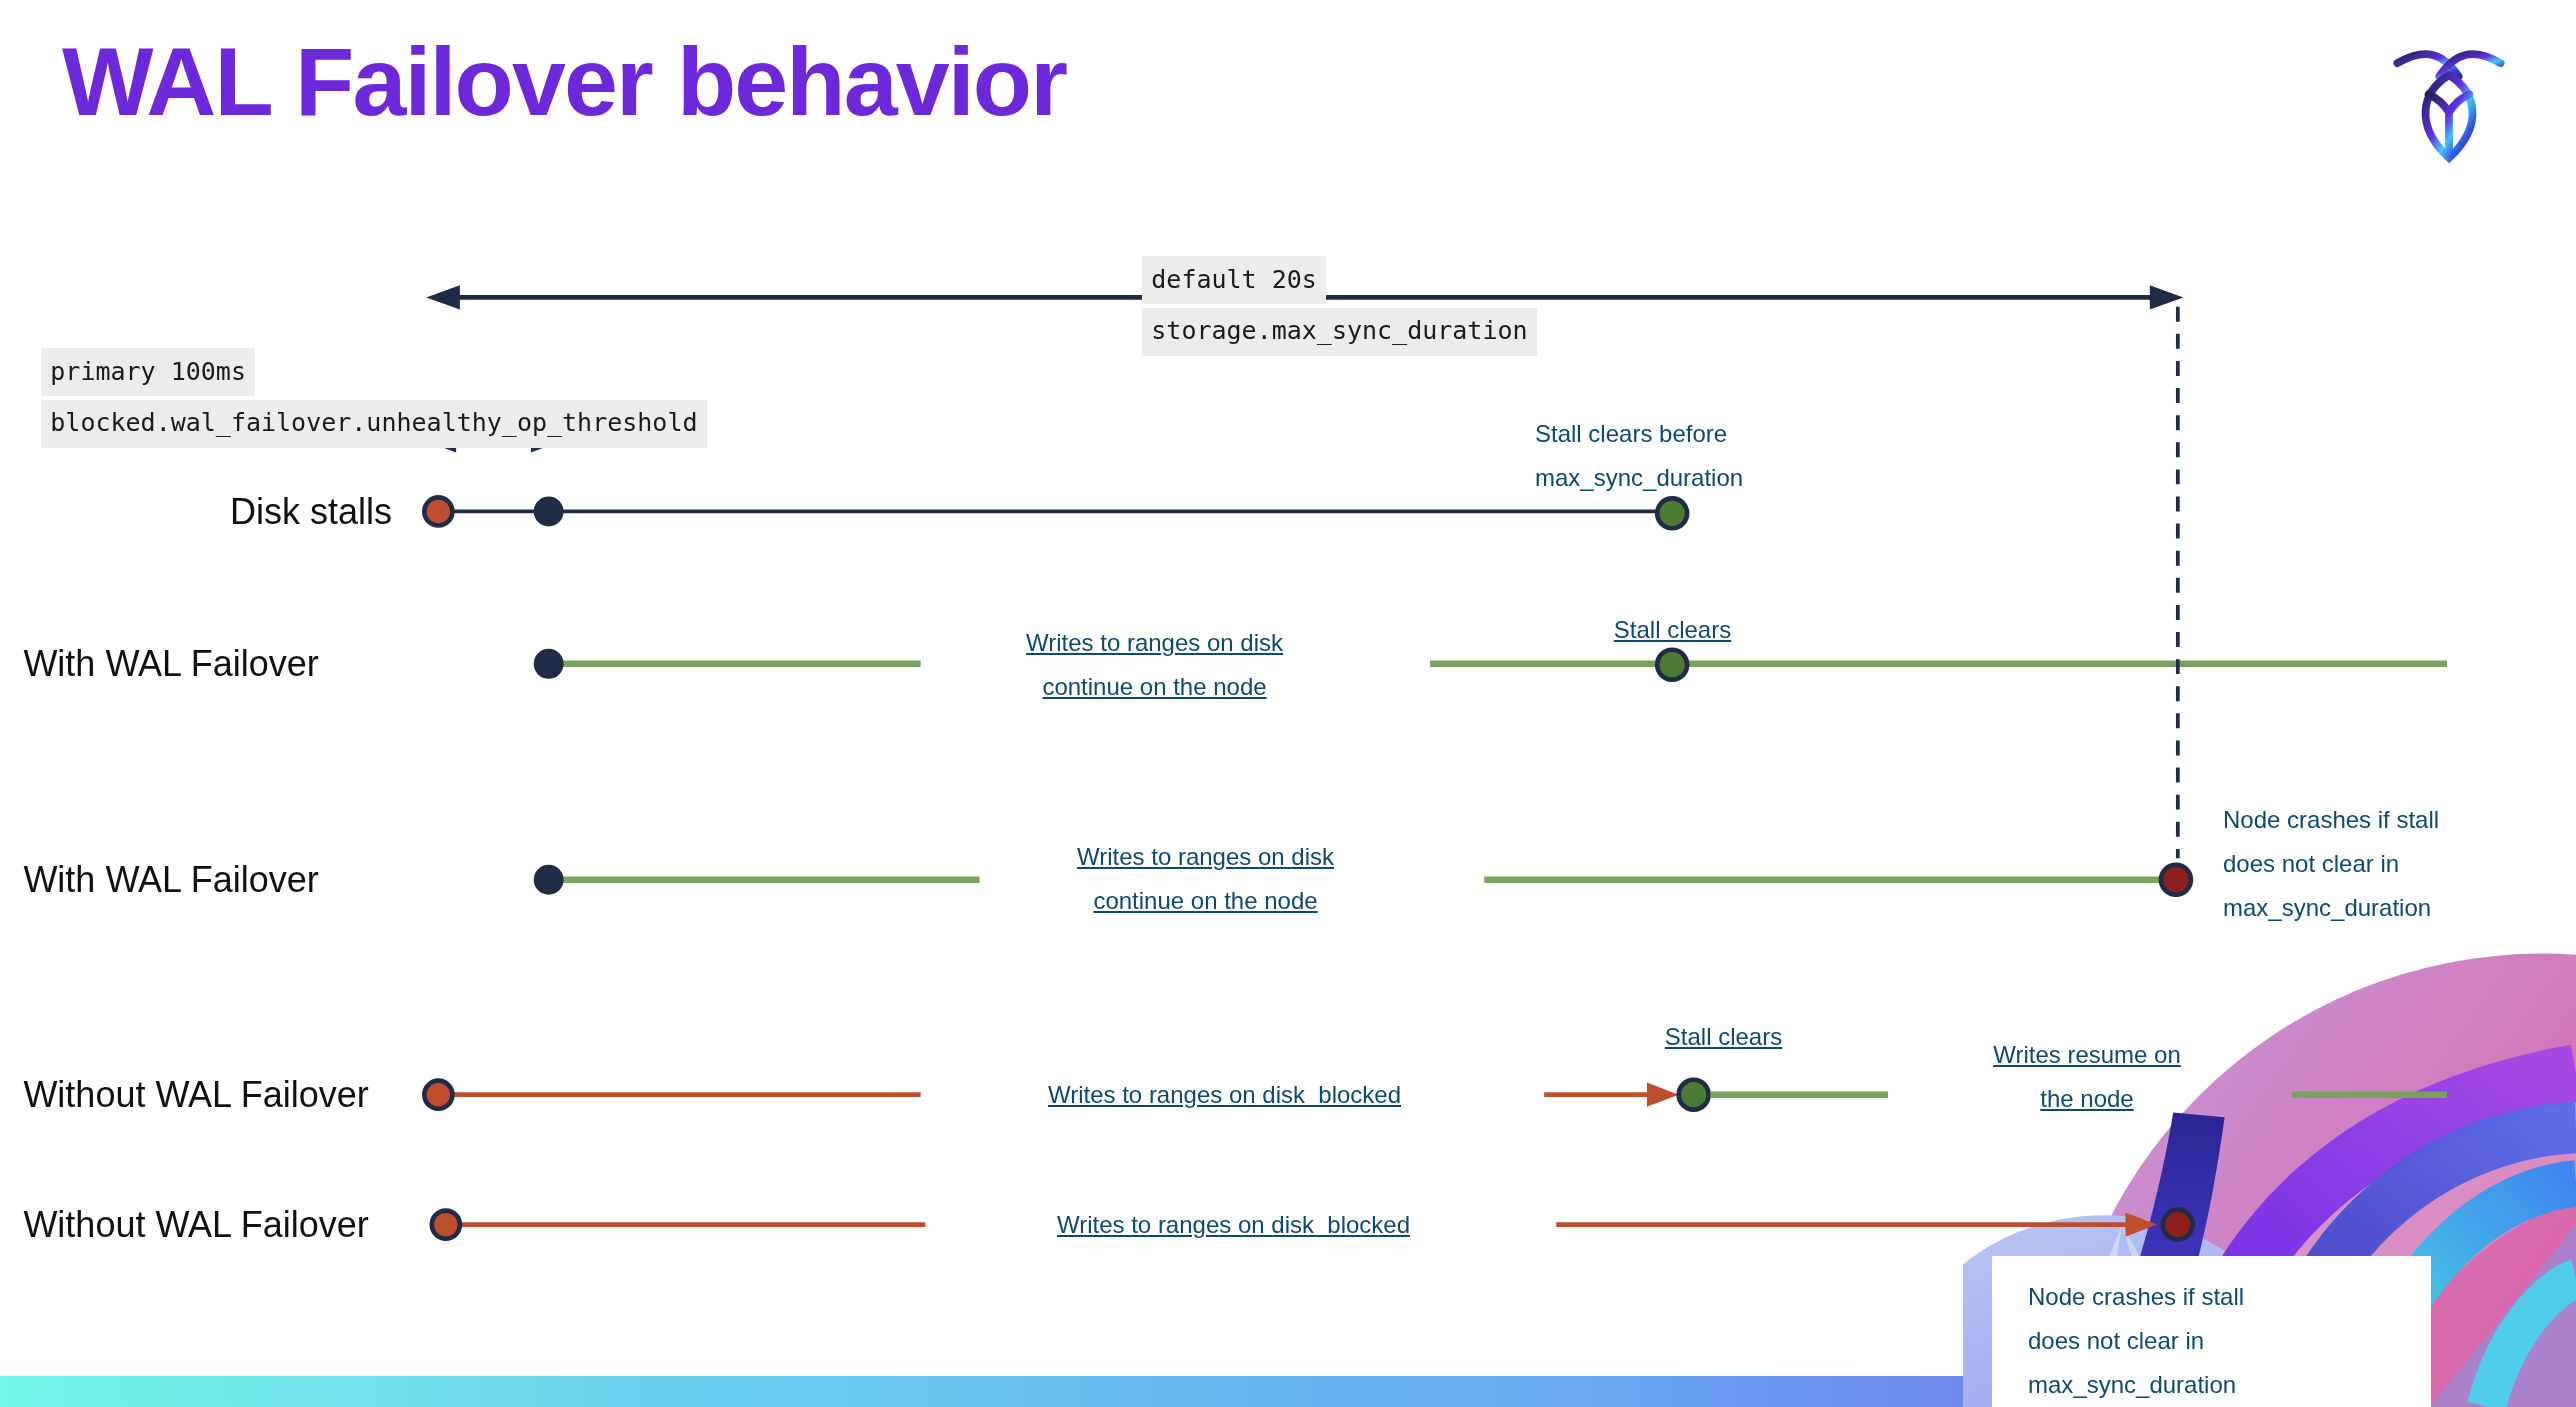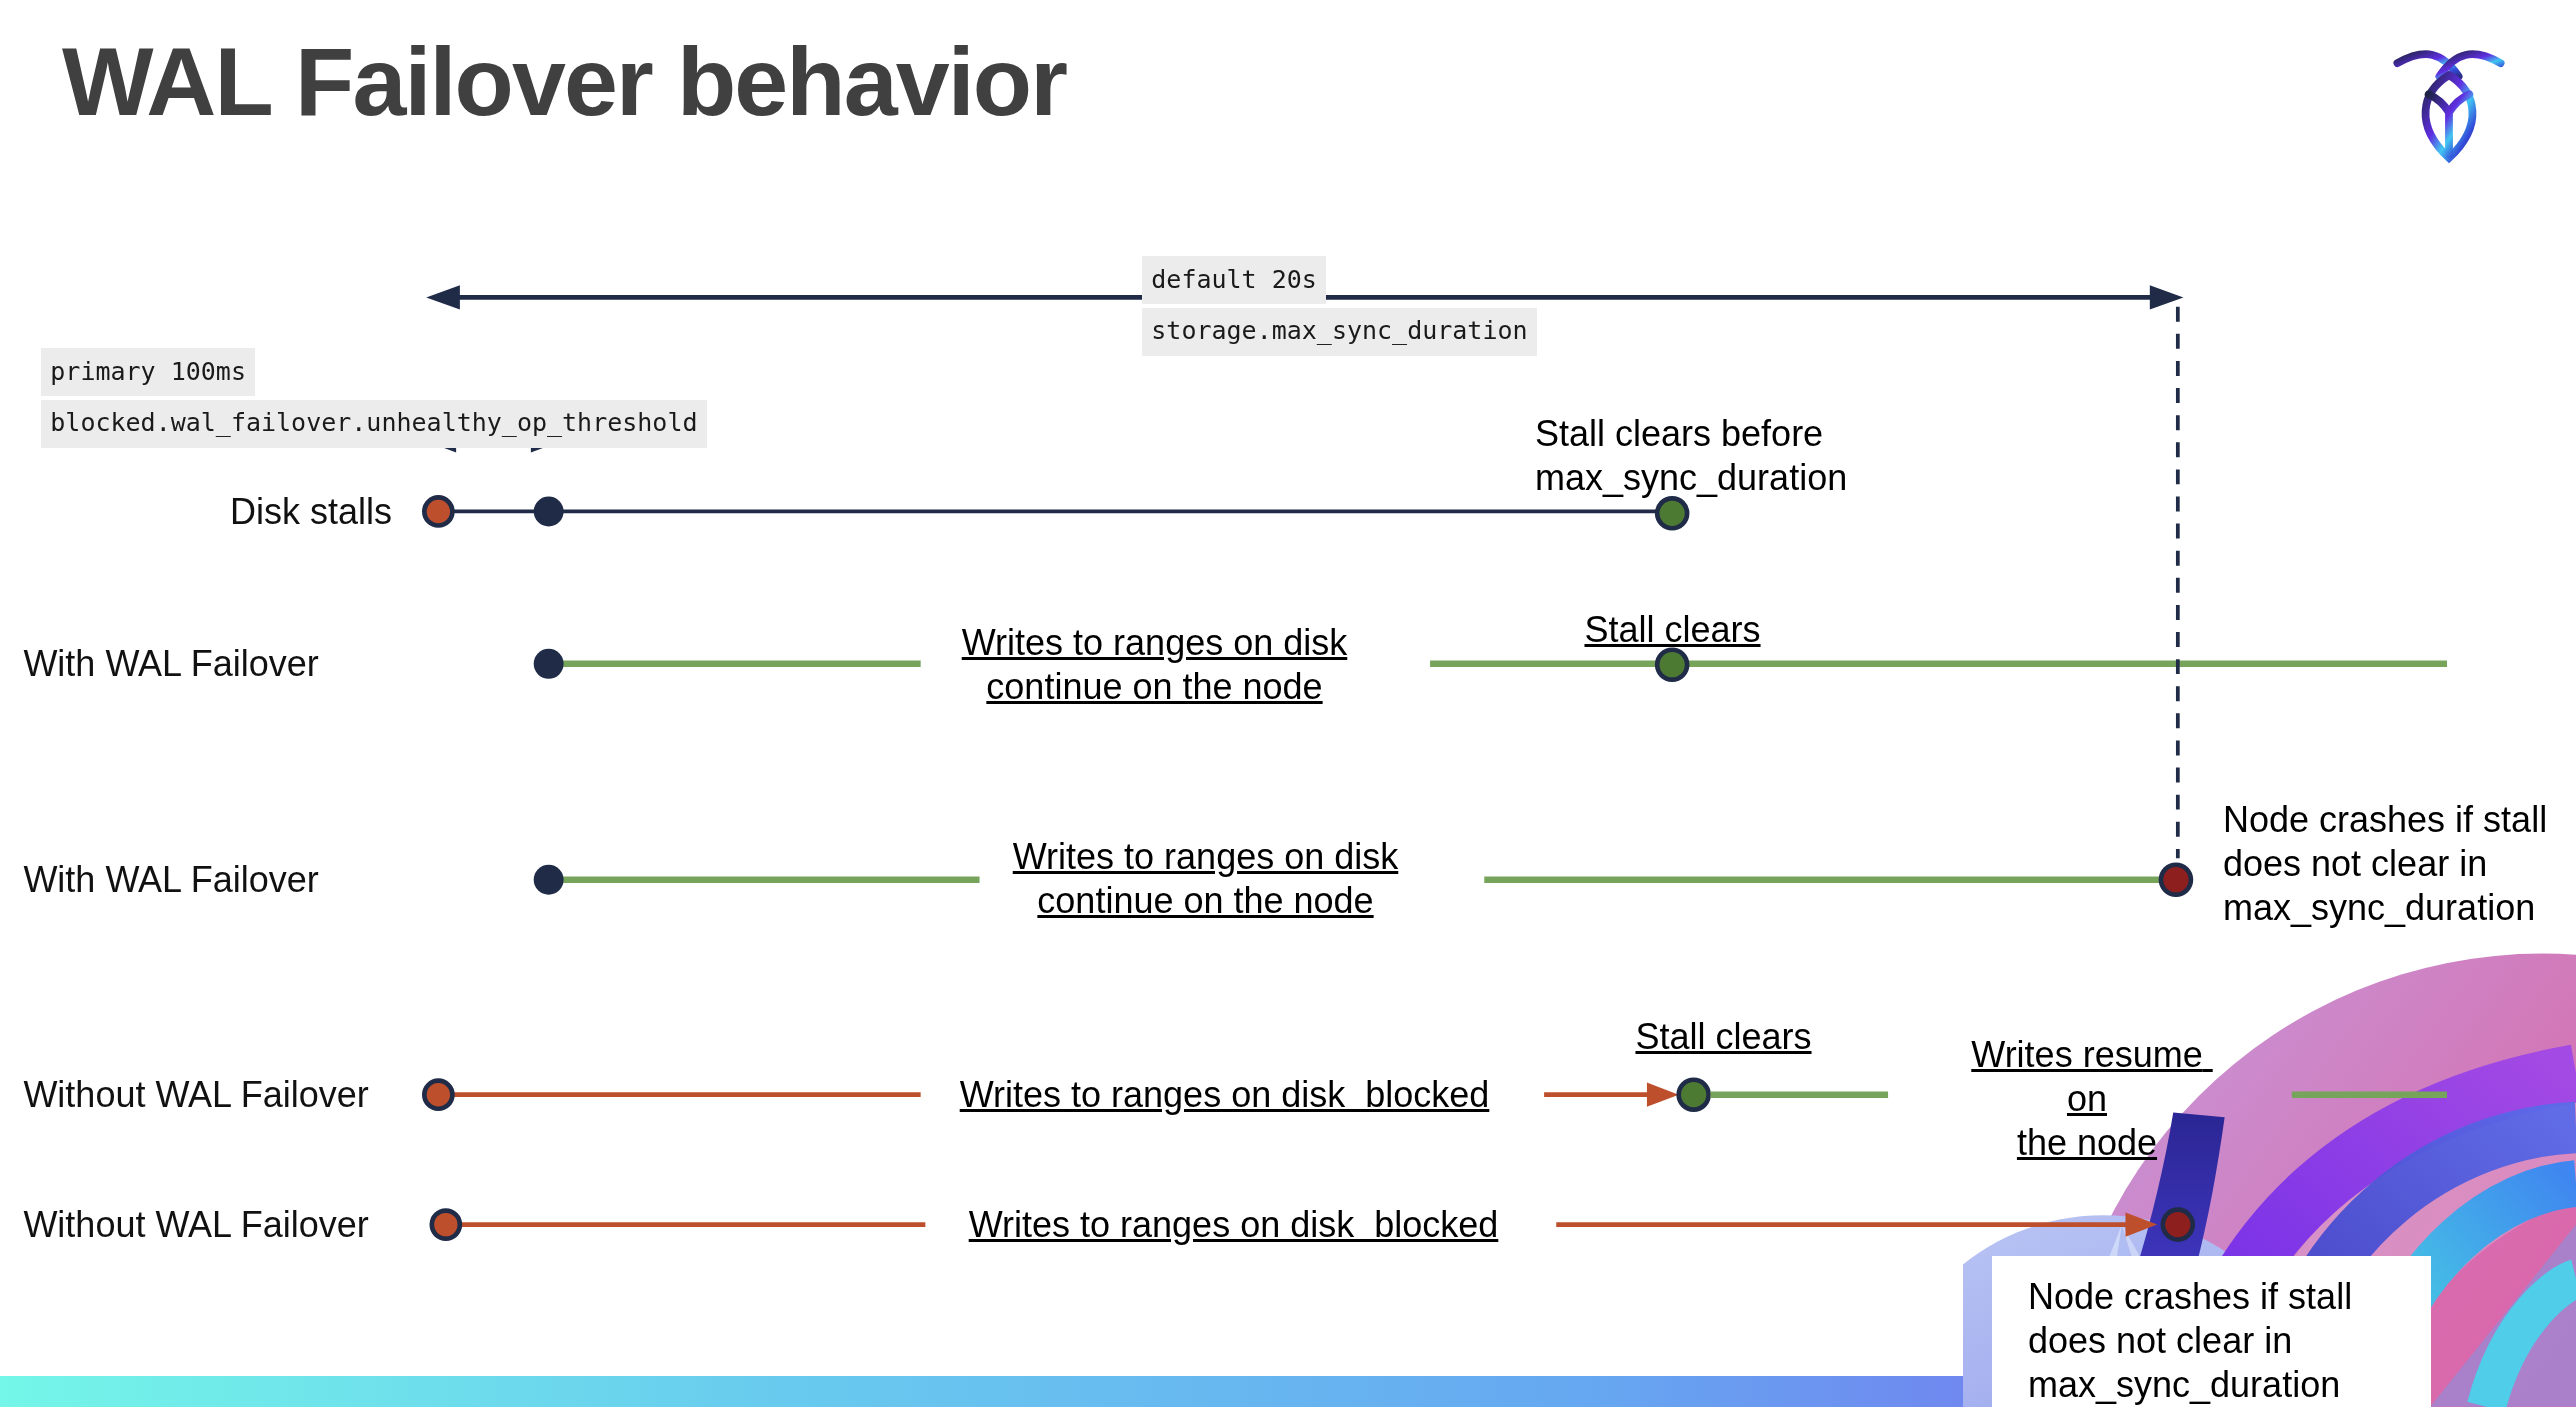--- a/index.html
+++ b/index.html
@@ -1,21 +1,21 @@
 <!DOCTYPE html>
 <html style="font-size:15px"><head>
 <meta charset="utf-8">
 <style>
   html,body{margin:0;padding:0;background:#fff;}
   .slide{position:relative;width:2576px;height:1408px;overflow:hidden;background:#ffffff;
          font-family:"Liberation Sans","DejaVu Sans",sans-serif;color:#111;}
   .title{position:absolute;left:62px;top:26px;font-size:97px;font-weight:800;
-         letter-spacing:-1.9px;color:#404040;white-space:nowrap;text-align:right;}
+         letter-spacing:-1.9px;color:#6d28d9;white-space:nowrap;text-align:right;}
   .rowlabel{position:absolute;font-size:36px;line-height:44px;white-space:nowrap;color:#111;}
-  .callout{position:absolute;font-size:36px;line-height:44px;color:#000000;white-space:pre-wrap;}
+  .callout{position:absolute;font-size:24px;line-height:44px;color:#0c4a6e;white-space:pre-wrap;}
   .center{text-align:center;text-decoration:underline;}
   .codeblock{position:absolute;font-family:"DejaVu Sans Mono","Liberation Mono",monospace;
              font-size:25px;line-height:36px;z-index:6;}
   .codeline{display:inline-block;background:#ECECEC;padding:5.6px 9.3px 6.5px 9.3px;color:#1a1a1a;white-space:pre;}
   .codegap{height:3.7px;}
   .footer-bar{position:absolute;left:0;top:1376px;width:2576px;height:32px;z-index:1;
       background:linear-gradient(90deg,#74F6E8 0%,#68CBEE 30%,#66A7F1 62%,#7573EE 86%,#8A4BEB 100%);}
   .art{position:absolute;left:1963px;top:916px;width:613px;height:492px;z-index:2;}
   .whitebox{position:absolute;left:1992px;top:1256px;width:439px;height:151px;background:#ffffff;z-index:3;
             box-sizing:border-box;padding:18.7px 0 0 36px;}

